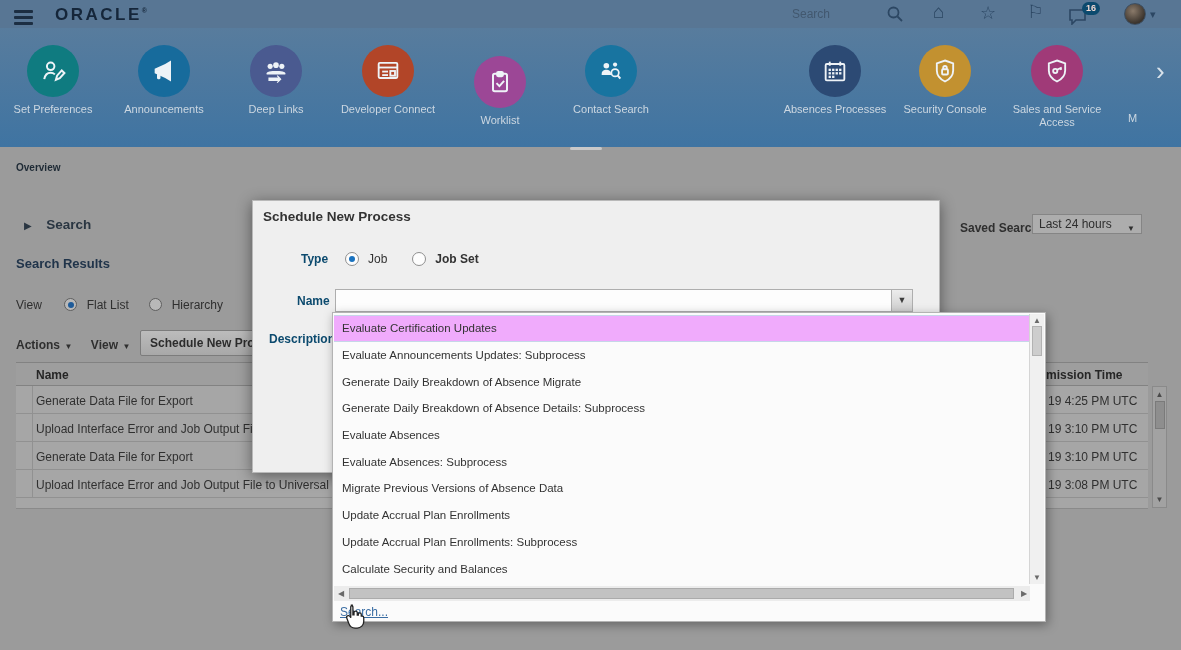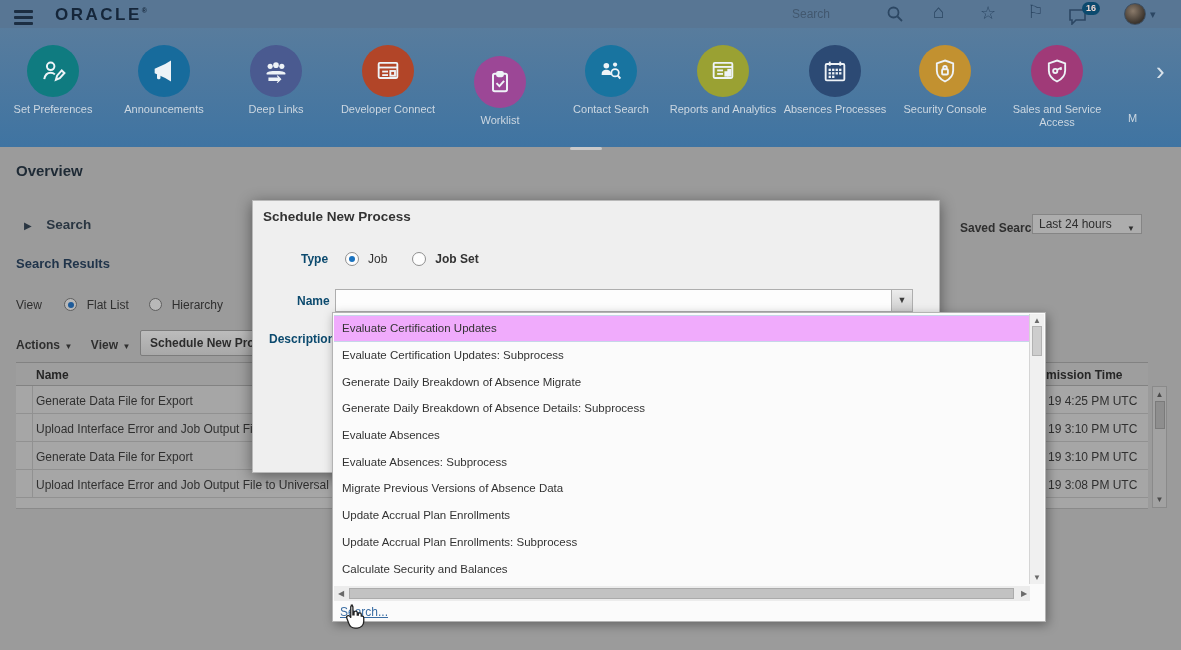--- a/index.html
+++ b/index.html
@@ -19,21 +19,21 @@
 
   
   #iconband { left:0; top:28px; width:1181px; height:119px; background:linear-gradient(#587c9d,#3f74a2); z-index:1; }
   .appicon { position:absolute; width:112px; text-align:center; }
   .appicon .bubble { width:52px; height:52px; border-radius:50%; margin:0 auto; display:flex; align-items:center; justify-content:center; }
   .appicon .lbl { margin-top:6px; font-size:11px; line-height:13px; color:#ccd7e1; }
   .band-chevron { color:#d9e3eb; font-size:26px; line-height:26px; }
   .page-dash { background:#c9c9c9; height:3px; border-radius:2px; }
 
   
-  .h-overview { font-size:15px; font-weight:bold; color:#1e2a35; }
+  .h-overview { font-size:10px; font-weight:bold; color:#1e2a35; }
   .h-search { font-size:13.5px; font-weight:bold; color:#2a3642; }
   .tri { color:#2a3642; font-size:10px; }
   .h-results { font-size:13px; font-weight:bold; color:#20344a; }
   .dimtext { font-size:12px; color:#2f2f2f; }
   .radio { width:13px; height:13px; border-radius:50%; border:1px solid #5f5f5f; background:#b8b8b8; display:inline-block; position:relative; }
   .radio.sel::after { content:""; position:absolute; left:2.5px; top:2.5px; width:6px; height:6px; border-radius:50%; background:#1e5b99; }
   .caret { font-size:8px; color:#2f2f2f; }
   .gbtn { background:linear-gradient(#bcbcbc,#a8a8a8); border:1px solid #7c7c7c; border-radius:2px; font-size:12px; font-weight:bold; color:#2c2c2c; line-height:24px; text-align:left; padding-left:9px; white-space:nowrap; overflow:hidden; }
   .gselect { background:#adadad; border:1px solid #858585; font-size:12px; color:#2d2d2d; line-height:18px; padding:0 6px; }
   .gselect .caret { float:right; margin-top:5px; }
@@ -166,33 +166,20 @@
     <div class="bubble" style="background: rgb(24, 116, 160);">
       <svg width="28" height="28" viewBox="0 0 24 24" fill="#eef3f7">
           <circle cx="8" cy="7.5" r="2.4"></circle>
           <path d="M4 14.5 c0-2.5 2-3.5 4-3.5 s4 1 4 3.5 v1 H4 z"></path>
           <circle cx="15.5" cy="6.5" r="1.8"></circle>
           <circle cx="15.5" cy="13.5" r="3.2" fill="none" stroke="#eef3f7" stroke-width="1.5"></circle>
           <line x1="17.7" y1="15.8" x2="20" y2="18.5" stroke="#eef3f7" stroke-width="1.8"></line>
         </svg>
     </div>
     <div class="lbl">Contact Search</div>
-  </div>
-  <div class="appicon" style="left:667px;top:17px;">
-    <div class="bubble" style="background: rgb(154, 161, 51);">
-      <svg width="28" height="28" viewBox="0 0 24 24" fill="none" stroke="#eef3f7" stroke-width="1.6">
-          <rect x="4" y="5" width="16" height="13" rx="1"></rect>
-          <line x1="4" y1="8.5" x2="20" y2="8.5"></line>
-          <line x1="7" y1="11.5" x2="12" y2="11.5"></line>
-          <line x1="7" y1="14.5" x2="12" y2="14.5"></line>
-          <rect x="14" y="13" width="1.8" height="3" fill="#eef3f7"></rect>
-          <rect x="16.5" y="11" width="1.8" height="5" fill="#eef3f7"></rect>
-        </svg>
-    </div>
-    <div class="lbl">Reports and Analytics</div>
   </div>
   <div class="appicon" style="left:779px;top:17px;">
     <div class="bubble" style="background: rgb(44, 74, 116);">
       <svg width="28" height="28" viewBox="0 0 24 24" fill="#eef3f7">
           <rect x="4" y="6" width="16" height="14" rx="1" fill="none" stroke="#eef3f7" stroke-width="1.6"></rect>
           <line x1="7.5" y1="4" x2="7.5" y2="7.5" stroke="#eef3f7" stroke-width="1.6"></line>
           <line x1="16.5" y1="4" x2="16.5" y2="7.5" stroke="#eef3f7" stroke-width="1.6"></line>
           <g>
             <rect x="6.5" y="10" width="2" height="2"></rect>
             <rect x="9.5" y="10" width="2" height="2"></rect>
@@ -315,21 +302,21 @@
   <div class="combo">
     <div class="combo-btn"><span>▼</span></div>
   </div>
 
   <div class="abs dlg-lbl" style="left:16px;top:131px;">Description</div>
 </div>
 
 <div id="dropdown" class="abs">
   <div class="dd-items">
     <div class="dd-item sel" style="background: #f0abfc;">Evaluate Certification Updates</div>
-    <div class="dd-item">Evaluate Certification Updates: Subprocess</div>
+    <div class="dd-item">Evaluate Announcements Updates: Subprocess</div>
     <div class="dd-item">Generate Daily Breakdown of Absence Migrate</div>
     <div class="dd-item">Generate Daily Breakdown of Absence Details: Subprocess</div>
     <div class="dd-item">Evaluate Absences</div>
     <div class="dd-item">Evaluate Absences: Subprocess</div>
     <div class="dd-item">Migrate Previous Versions of Absence Data</div>
     <div class="dd-item">Update Accrual Plan Enrollments</div>
     <div class="dd-item">Update Accrual Plan Enrollments: Subprocess</div>
     <div class="dd-item">Calculate Security and Balances</div>
   </div>
   <div class="dd-vsb">

